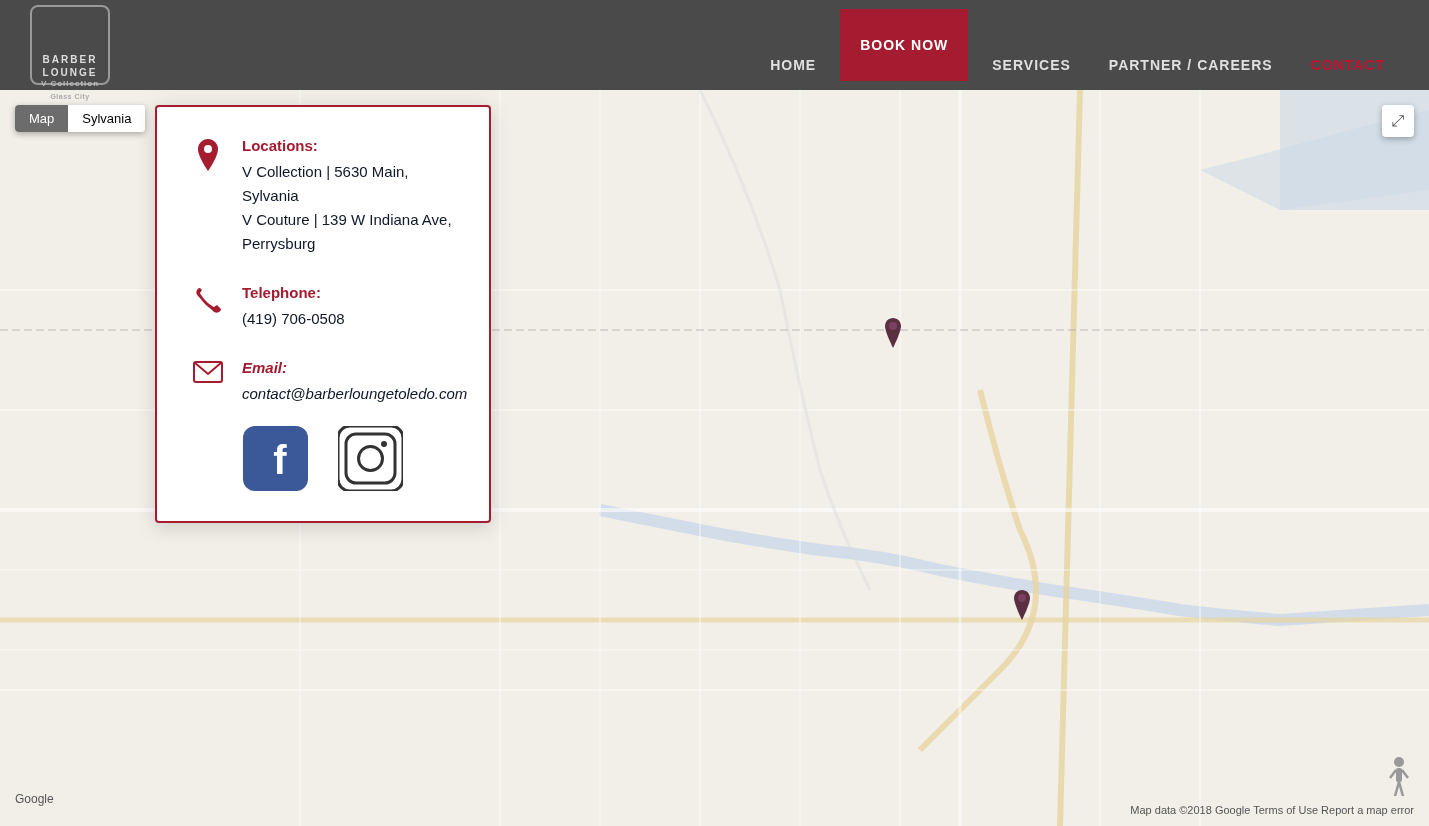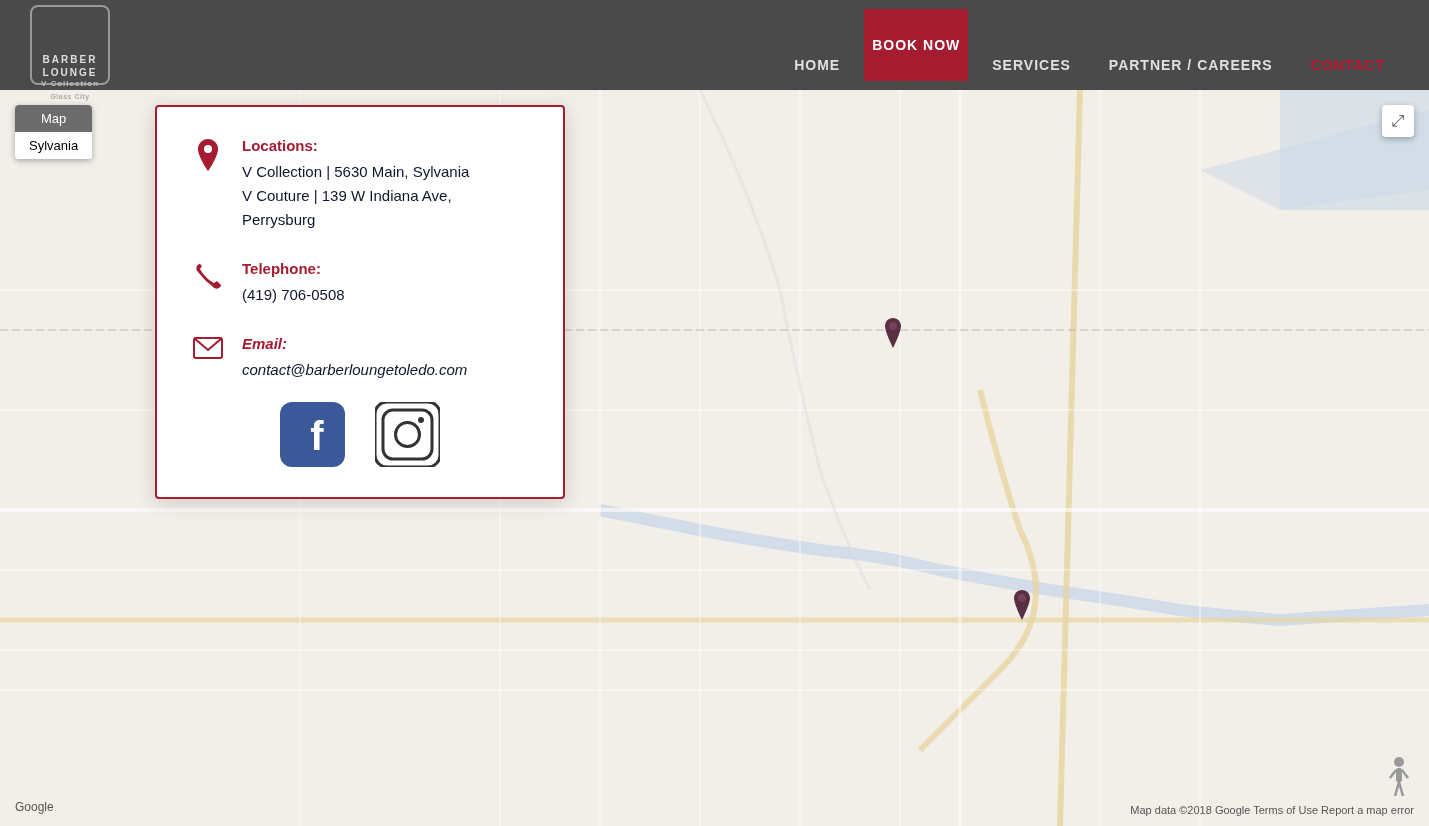--- a/index.html
+++ b/index.html
@@ -81,21 +81,21 @@
       letter-spacing: 1px;
       padding: 8px 14px;
       text-transform: uppercase;
       cursor: pointer;
       text-decoration: none;
     }
 
     .nav-item.active-book {
       background: #a51c30;
       color: #fff;
-      padding: 28px 8px;
+      padding: 28px 20px;
     }
 
     .nav-item.contact-red {
       color: #c41230;
     }
 
     
     #map-area {
       position: absolute;
       top: 90px; left: 0; right: 0; bottom: 0;
@@ -113,21 +113,20 @@
     
     #map-type-controls {
       position: absolute;
       top: 15px; left: 15px;
       display: flex;
       background: #fff;
       border-radius: 4px;
       overflow: hidden;
       box-shadow: 0 2px 6px rgba(0,0,0,0.3);
       z-index: 10;
-      flex-direction: column;
     }
 
     .map-type-btn {
       padding: 6px 14px;
       font-size: 13px;
       cursor: pointer;
       border: none;
       background: #fff;
     }
 
@@ -147,21 +146,21 @@
       display: flex; align-items: center; justify-content: center;
       box-shadow: 0 2px 6px rgba(0,0,0,0.3);
       z-index: 10;
       font-size: 16px;
       color: #555;
     }
 
     
     #google-brand {
       position: absolute;
-      bottom: 12px; left: 15px;
+      bottom: 20px; left: 15px;
       font-size: 12px;
       color: #555;
       z-index: 10;
     }
 
     #map-footer {
       position: absolute;
       bottom: 10px; right: 15px;
       font-size: 11px;
       color: #555;
@@ -197,21 +196,21 @@
       bottom: 30px; right: 15px;
       width: 20px; height: 40px;
       z-index: 10;
     }
 
     
     #contact-card {
       position: absolute;
       top: 105px;
       left: 155px;
-      width: 410px;
+      width: 336px;
       background: #fff;
       border: 2px solid #a51c30;
       border-radius: 4px;
       padding: 30px 35px 30px 35px;
       z-index: 50;
       box-shadow: 0 4px 20px rgba(0,0,0,0.15);
     }
 
     .contact-section {
       display: flex;

